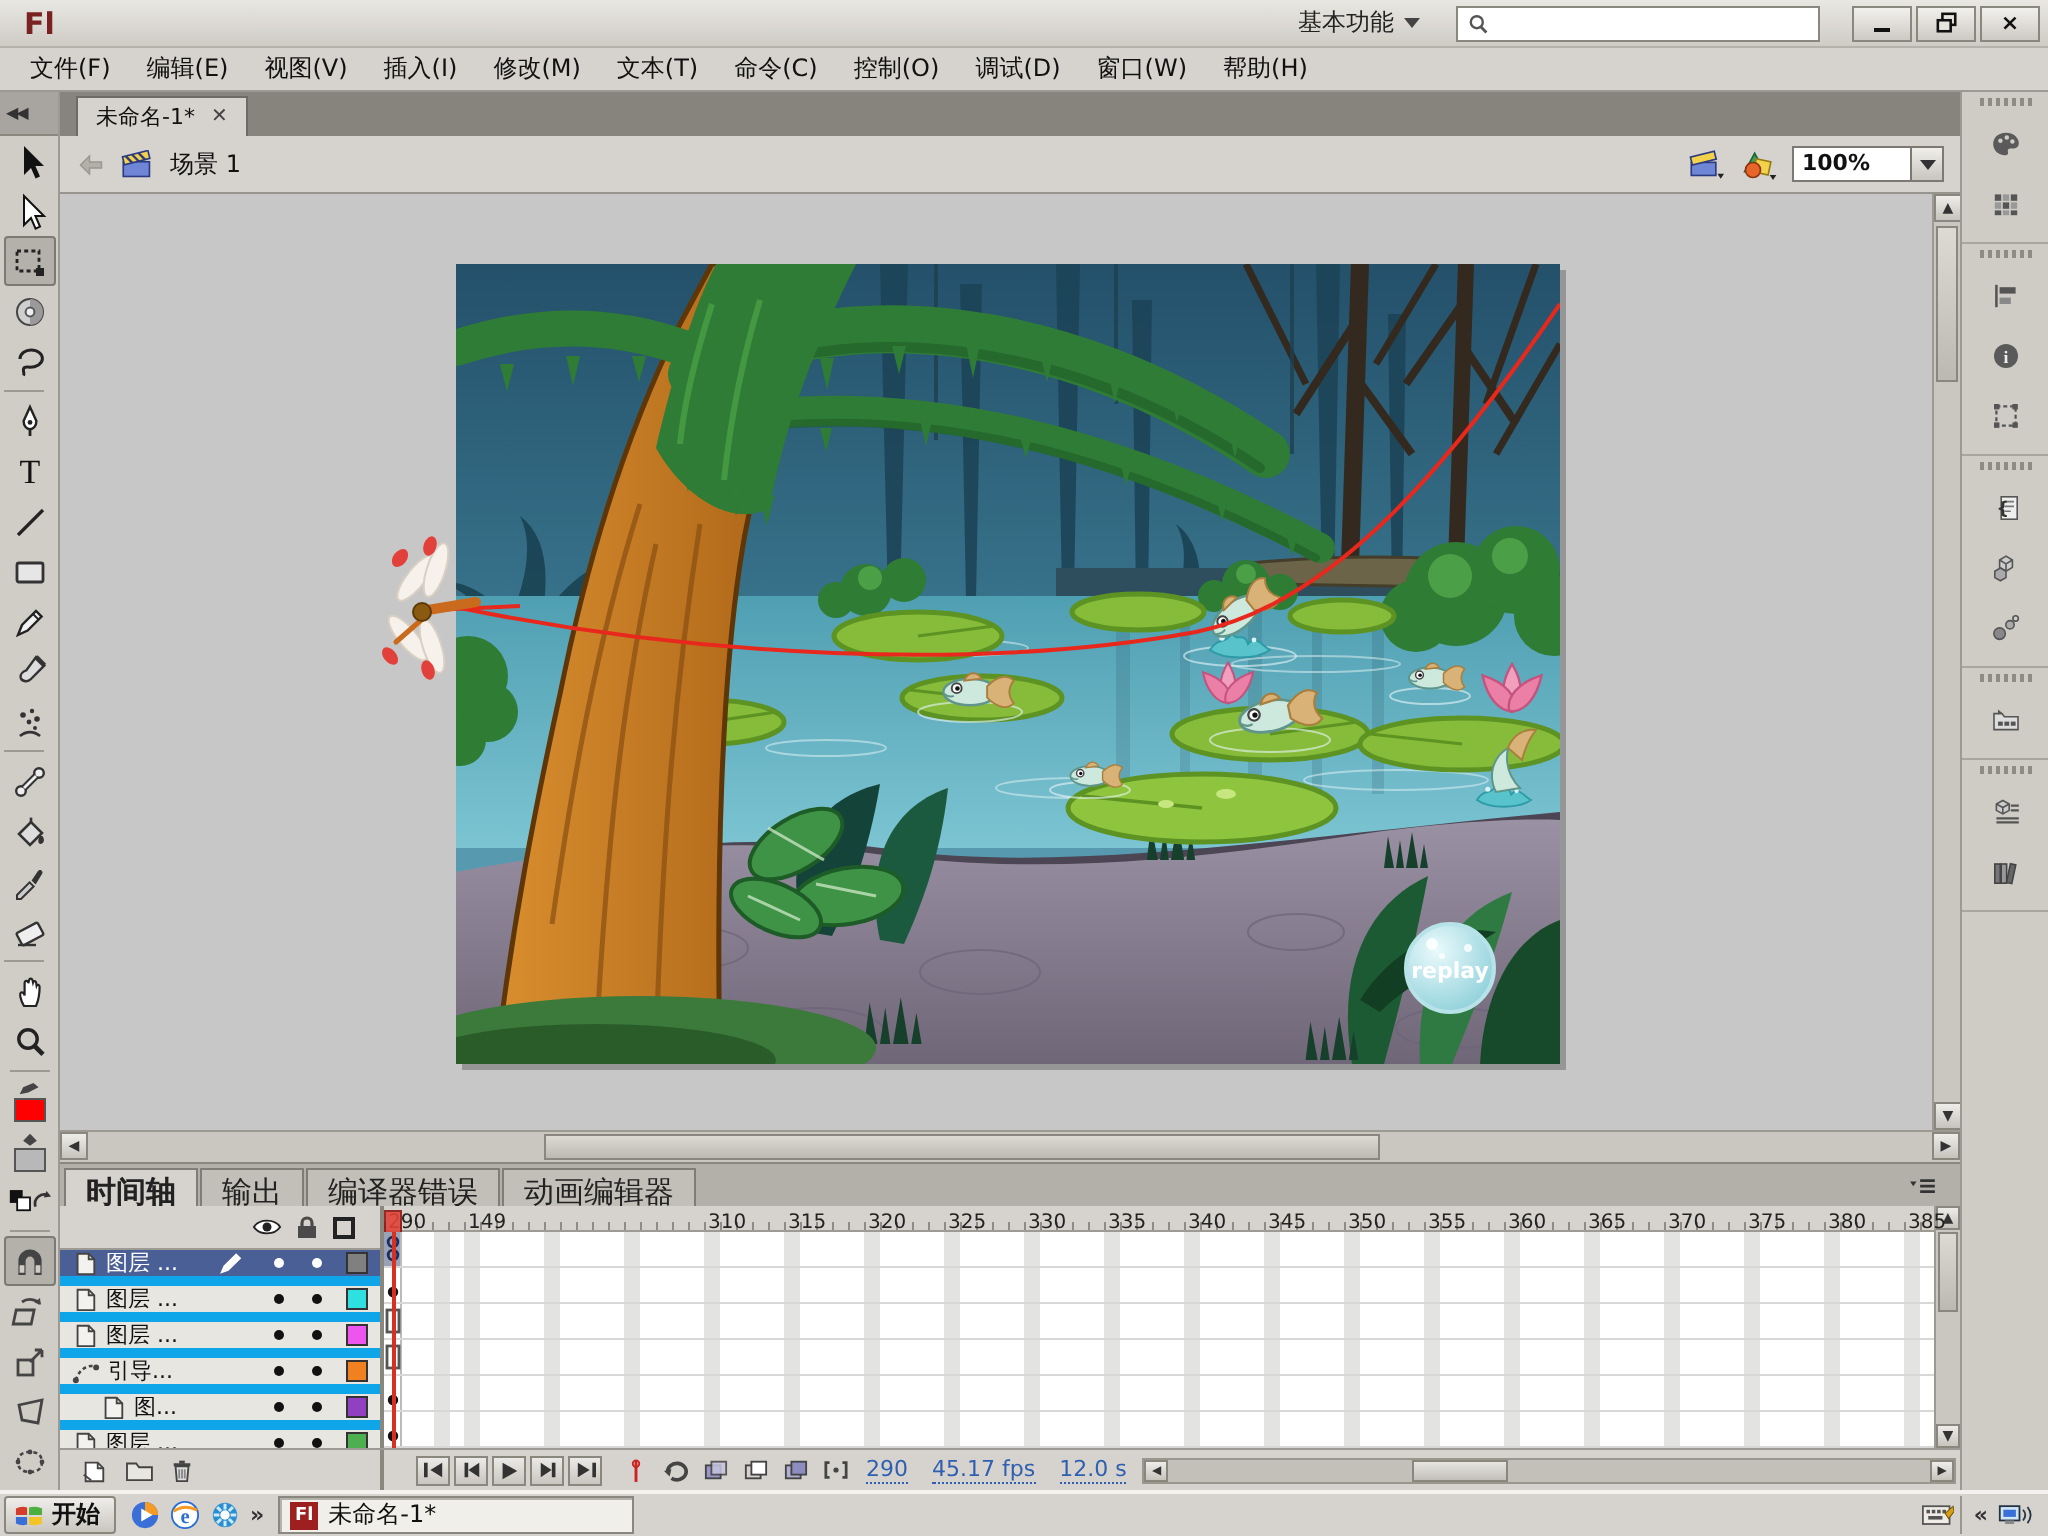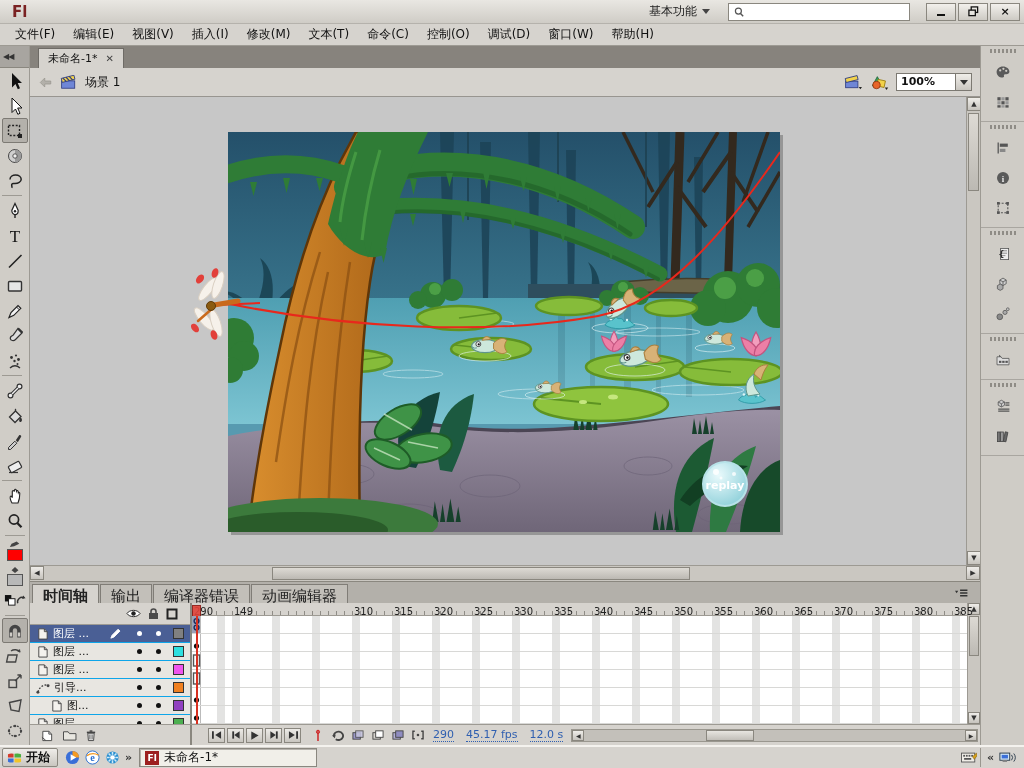--- a/index.html
+++ b/index.html
@@ -59,21 +59,21 @@
   .timeline { height:164px; border-top:1px solid #8a877f; display:flex; flex-direction:column; background:#d6d3ce; }
   .ttabs { height:21px; background:#b3b0aa; display:flex; align-items:flex-end; padding-left:2px; }
   .ttab { height:19px; padding:2px 10px; border:1px solid #807d77; border-bottom:none; background:#c2bfb9; font-size:15px; margin-right:1px; color:#222; }
   .ttab.active { background:#d6d3ce; font-weight:bold; }
   .ttabs .grow { flex:1; }
   .panelmenu { width:26px; height:16px; display:flex; align-items:center; justify-content:center; margin:0 6px 2px 0; }
   .tl-body { flex:1; display:flex; min-height:0; }
   .layercol { width:162px; border-right:2px solid #8a877f; display:flex; flex-direction:column; background:#d6d3ce; }
   .layer-head { height:22px; border-bottom:1px solid #9d9a93; display:flex; align-items:center; justify-content:flex-end; gap:7px; padding-right:12px; }
   .layer-rows { flex:1; overflow:hidden; }
-  .lrow { height:18px; display:flex; align-items:center; border-bottom:1px solid #0ea5e9; background:#e8e6e1; padding-left:6px; gap:4px; font-size:11px; }
+  .lrow { height:18px; display:flex; align-items:center; border-bottom:5px solid #0ea5e9; background:#e8e6e1; padding-left:6px; gap:4px; font-size:11px; }
   .lrow.sel { background:#4a5f95; color:#fff; }
   .lrow .nm { width:52px; overflow:hidden; white-space:nowrap; }
   .lrow .dots { display:flex; gap:14px; margin-left:auto; margin-right:8px; }
   .lrow .dot { width:5px; height:5px; border-radius:50%; background:#111; }
   .lrow.sel .dot { background:#fff; }
   .lrow .lsw { width:11px; height:11px; border:1px solid #333; margin-right:6px; }
   .framecol { flex:1; display:flex; flex-direction:column; position:relative; min-width:0; }
   .ruler { height:22px; border-bottom:1px solid #9d9a93; position:relative; background:#d6d3ce; font-size:10px; color:#222;
            background-image:repeating-linear-gradient(90deg,#8f8c86 0 1px,transparent 1px 8px); background-size:100% 4px; background-position:0 100%; background-repeat:no-repeat; }
   .ruler .num { position:absolute; top:3px; }

